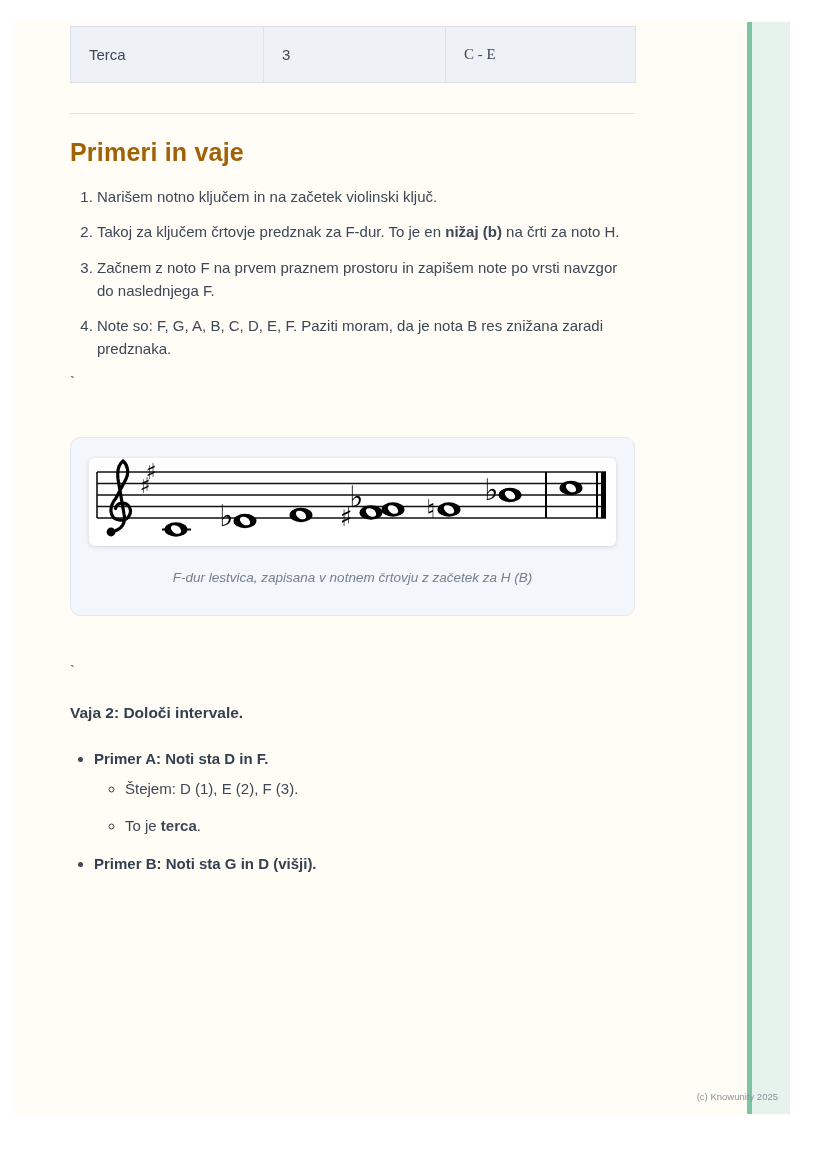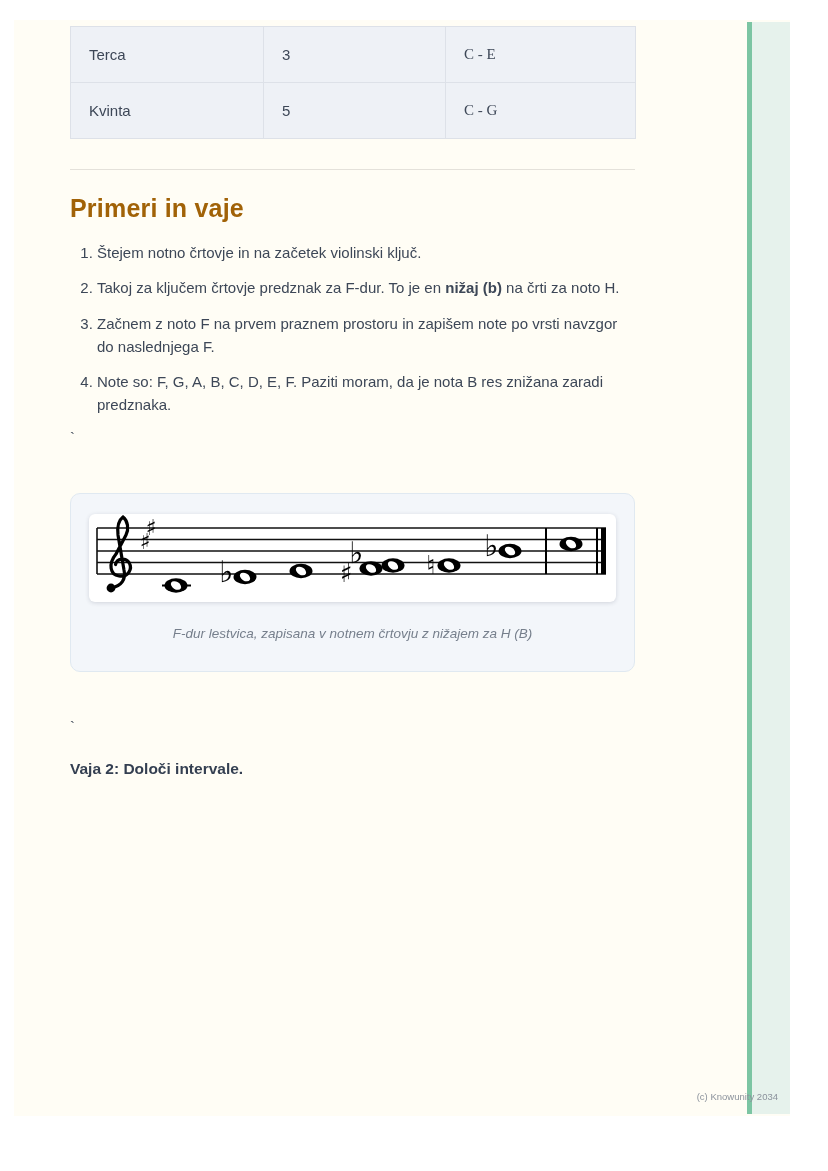--- a/index.html
+++ b/index.html
@@ -83,35 +83,30 @@
 
   <div class="content">
 
     <table class="intervals">
       <tbody>
         <tr class="odd">
           <td class="c1">Terca</td>
           <td class="c2">3</td>
           <td class="c3">C - E</td>
         </tr>
-        <tr class="odd">
-          <td class="c1">Kvinta</td>
-          <td class="c2">5</td>
-          <td class="c3">C - G</td>
-        </tr>
       </tbody>
     </table>
 
     <hr class="divider">
 
     <h2 class="section-title">Primeri in vaje</h2>
 
 
     <ol class="steps">
-      <li><span>Štejem notno črtovje in na začetek violinski ključ.</span><b></b><span></span></li>
+      <li><span>Narišem notno ključem in na začetek violinski ključ.</span><b></b><span></span></li>
       <li><span>Takoj za ključem črtovje predznak za F-dur. To je en </span><b>nižaj (b)</b><span> na črti za noto H.</span></li>
       <li><span>Začnem z noto F na prvem praznem prostoru in zapišem note po vrsti navzgor do naslednjega F.</span><b></b><span></span></li>
       <li><span>Note so: F, G, A, B, C, D, E, F. Paziti moram, da je nota B res znižana zaradi predznaka.</span><b></b><span></span></li>
     </ol>
 
     <div class="stray">`</div>
 
     <div class="figure-card">
       <div class="figure-image">
         <svg width="527" height="87" viewBox="0 0 527 87">
@@ -177,24 +172,36 @@
 
           <g transform="translate(482,30)">
               <ellipse rx="11.5" ry="7.2" fill="#000"></ellipse>
               <ellipse rx="5.6" ry="3.7" fill="#fff" transform="rotate(32)"></ellipse>
             </g>
 
           <line x1="508" y1="14" x2="508" y2="60" stroke="#000" stroke-width="2"></line>
           <rect x="512" y="14" width="5" height="46" fill="#000"></rect>
         </svg>
       </div>
-      <div class="figure-caption">F-dur lestvica, zapisana v notnem črtovju z nižajem za H (B)</div>
+      <div class="figure-caption">F-dur lestvica, zapisana v notnem črtovju z začetek za H (B)</div>
     </div>
 
     <div class="stray stray-2">`</div>
 
     <p class="vaja-title">Vaja 2: Določi intervale.</p>
 
+    <ul class="primary">
+      <li>
+        <b>Primer A: Noti sta D in F.</b>
+        <ul class="sub">
+          <li><span>Štejem: D (1), E (2), F (3).</span><b></b><span></span></li>
+          <li><span>To je </span><b>terca</b><span>.</span></li>
+        </ul>
+      </li>
+      <li>
+        <b>Primer B: Noti sta G in D (višji).</b>
+      </li>
+    </ul>
 
   </div>
 
-  <div class="footer-note">(c) Knowunity 2034</div>
+  <div class="footer-note">(c) Knowunity 2025</div>
 </div>
 
 </body></html>

